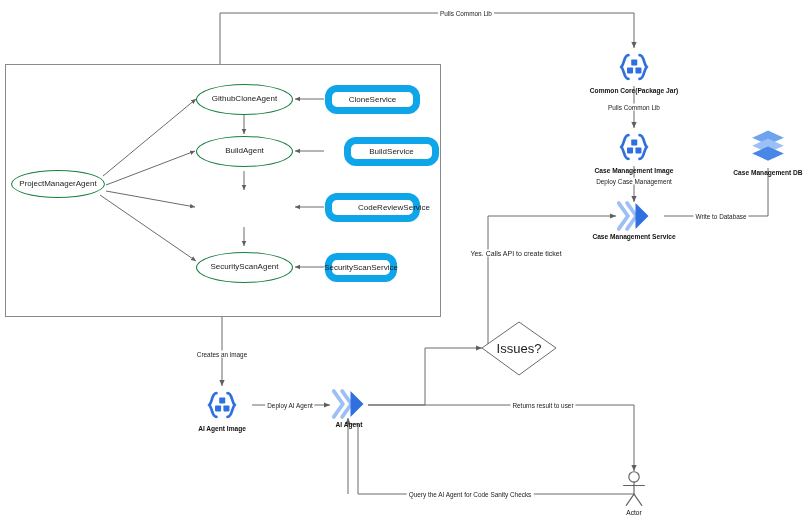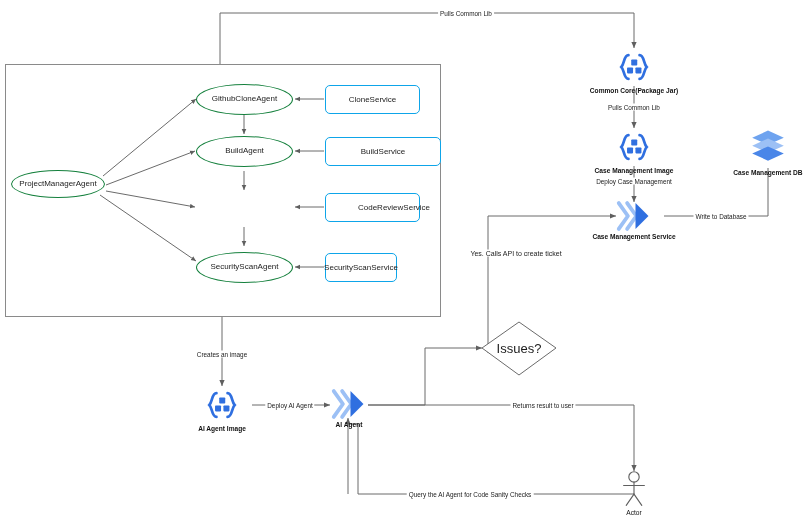--- a/index.html
+++ b/index.html
@@ -11,22 +11,22 @@
   
   .ellipse{
     border:1px solid #15803d;
     border-radius:50%;
     background:#ffffff;
     display:flex;align-items:center;justify-content:center;
     font-size:8px;color:#1b1b1b;text-align:center;line-height:1.05;
   }
   
   .rrect{
-    border:1px solid #0ea5e9;
-    border-radius:5px;
+    border:7px solid #0ea5e9;
+    border-radius:12px;
     background:#ffffff;
     display:flex;align-items:center;justify-content:center;
     font-size:8px;color:#1b1b1b;text-align:center;
   }
   
   .container-box{
     border:1.5px solid #8a8a8a;
     background:transparent;
   }
   .diamond-label{
@@ -125,21 +125,21 @@
 
 
   <div class="node ellipse" style="left:196px;top:252px;width:97px;height:31px;">
     <span>SecurityScanAgent</span>
   </div>
 
   <div class="node rrect" style="left:325px;top:85px;width:95px;height:29px;">
     <span>CloneService</span>
   </div>
 
-  <div class="node rrect" style="left:325px;top:137px;width:116px;height:29px;">
+  <div class="node rrect" style="left:344px;top:137px;width:95px;height:29px;">
     <span>BuildService</span>
   </div>
 
   <div class="node rrect" style="left:325px;top:193px;width:95px;height:29px;padding-left:43px;">
     <span>CodeReviewService</span>
   </div>
 
   <div class="node rrect" style="left:325px;top:253px;width:72px;height:29px;">
     <span>SecurityScanService</span>
   </div>

